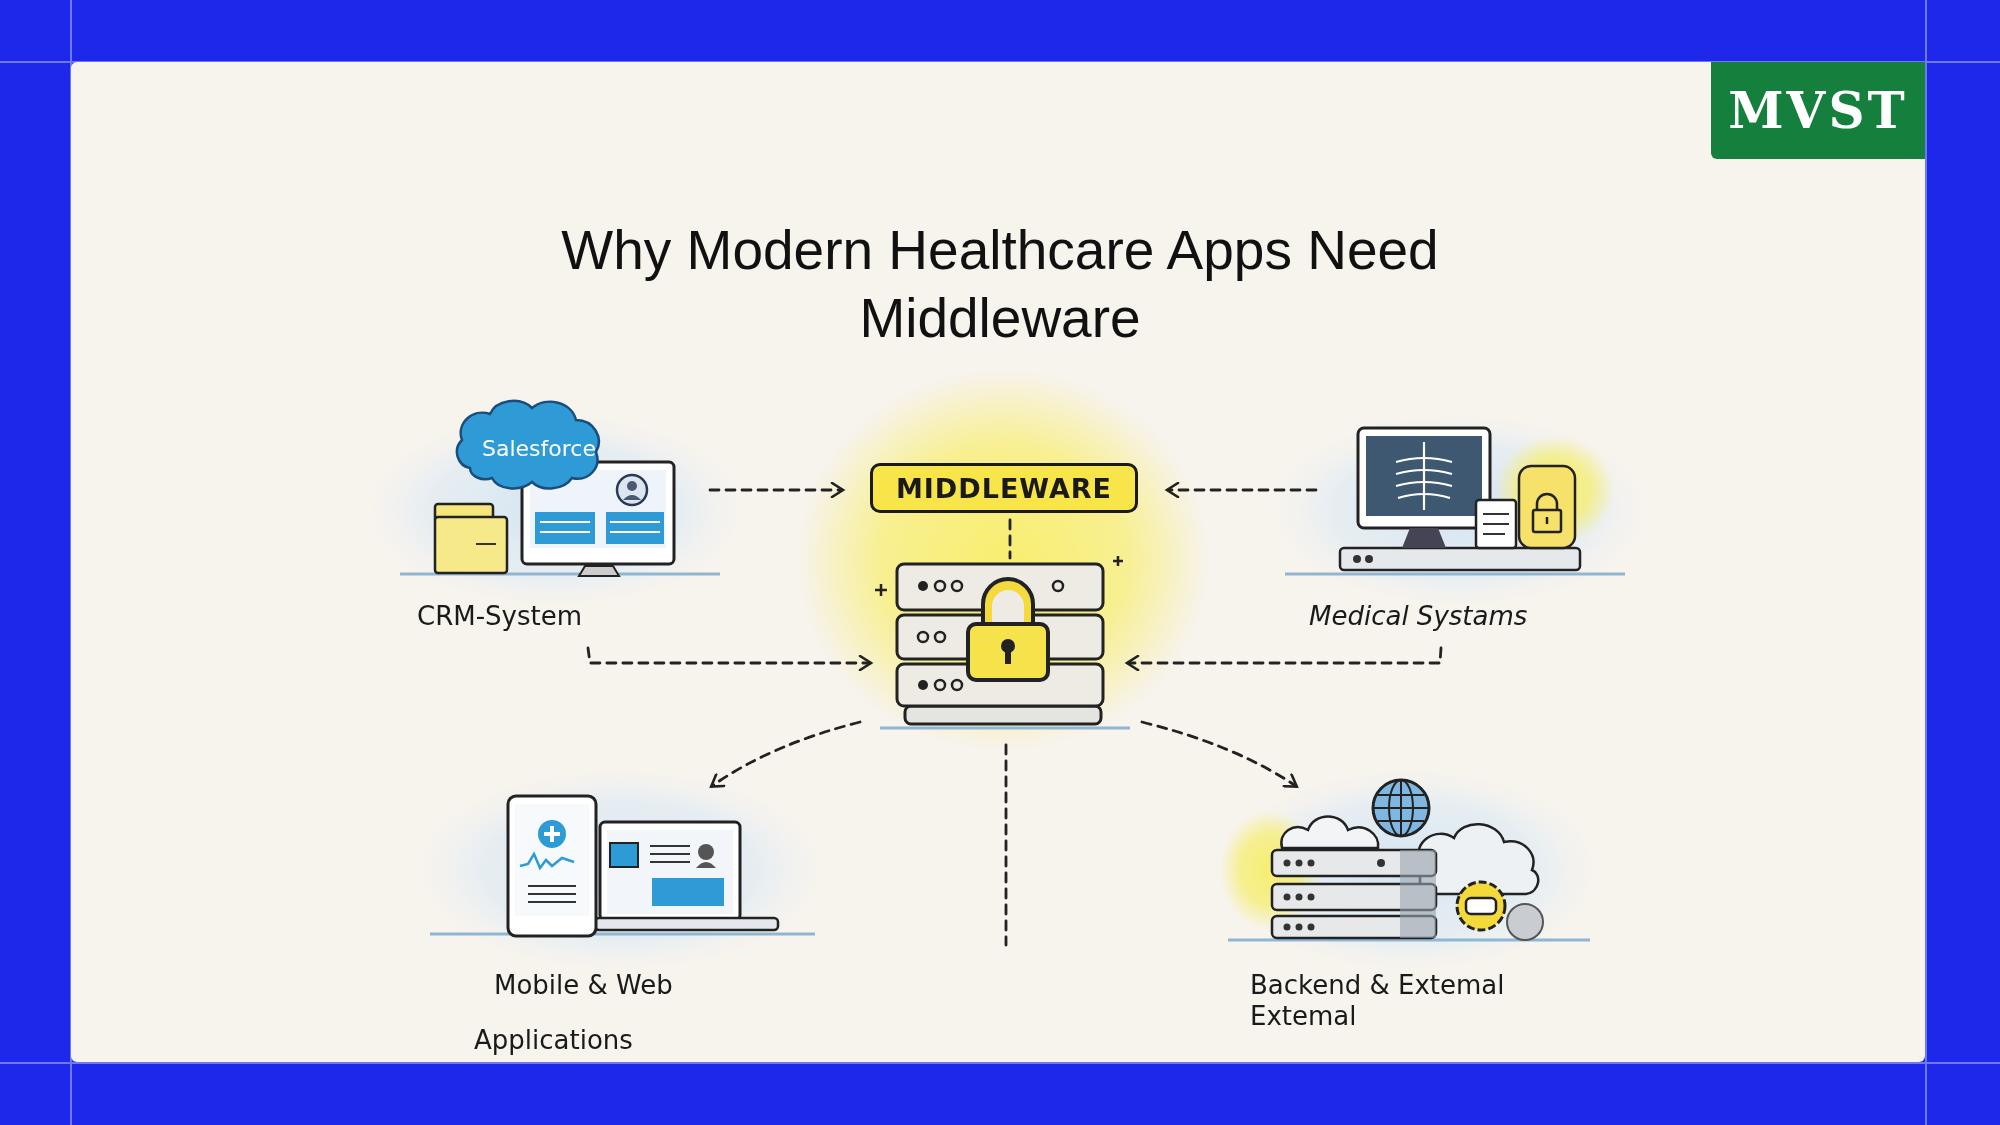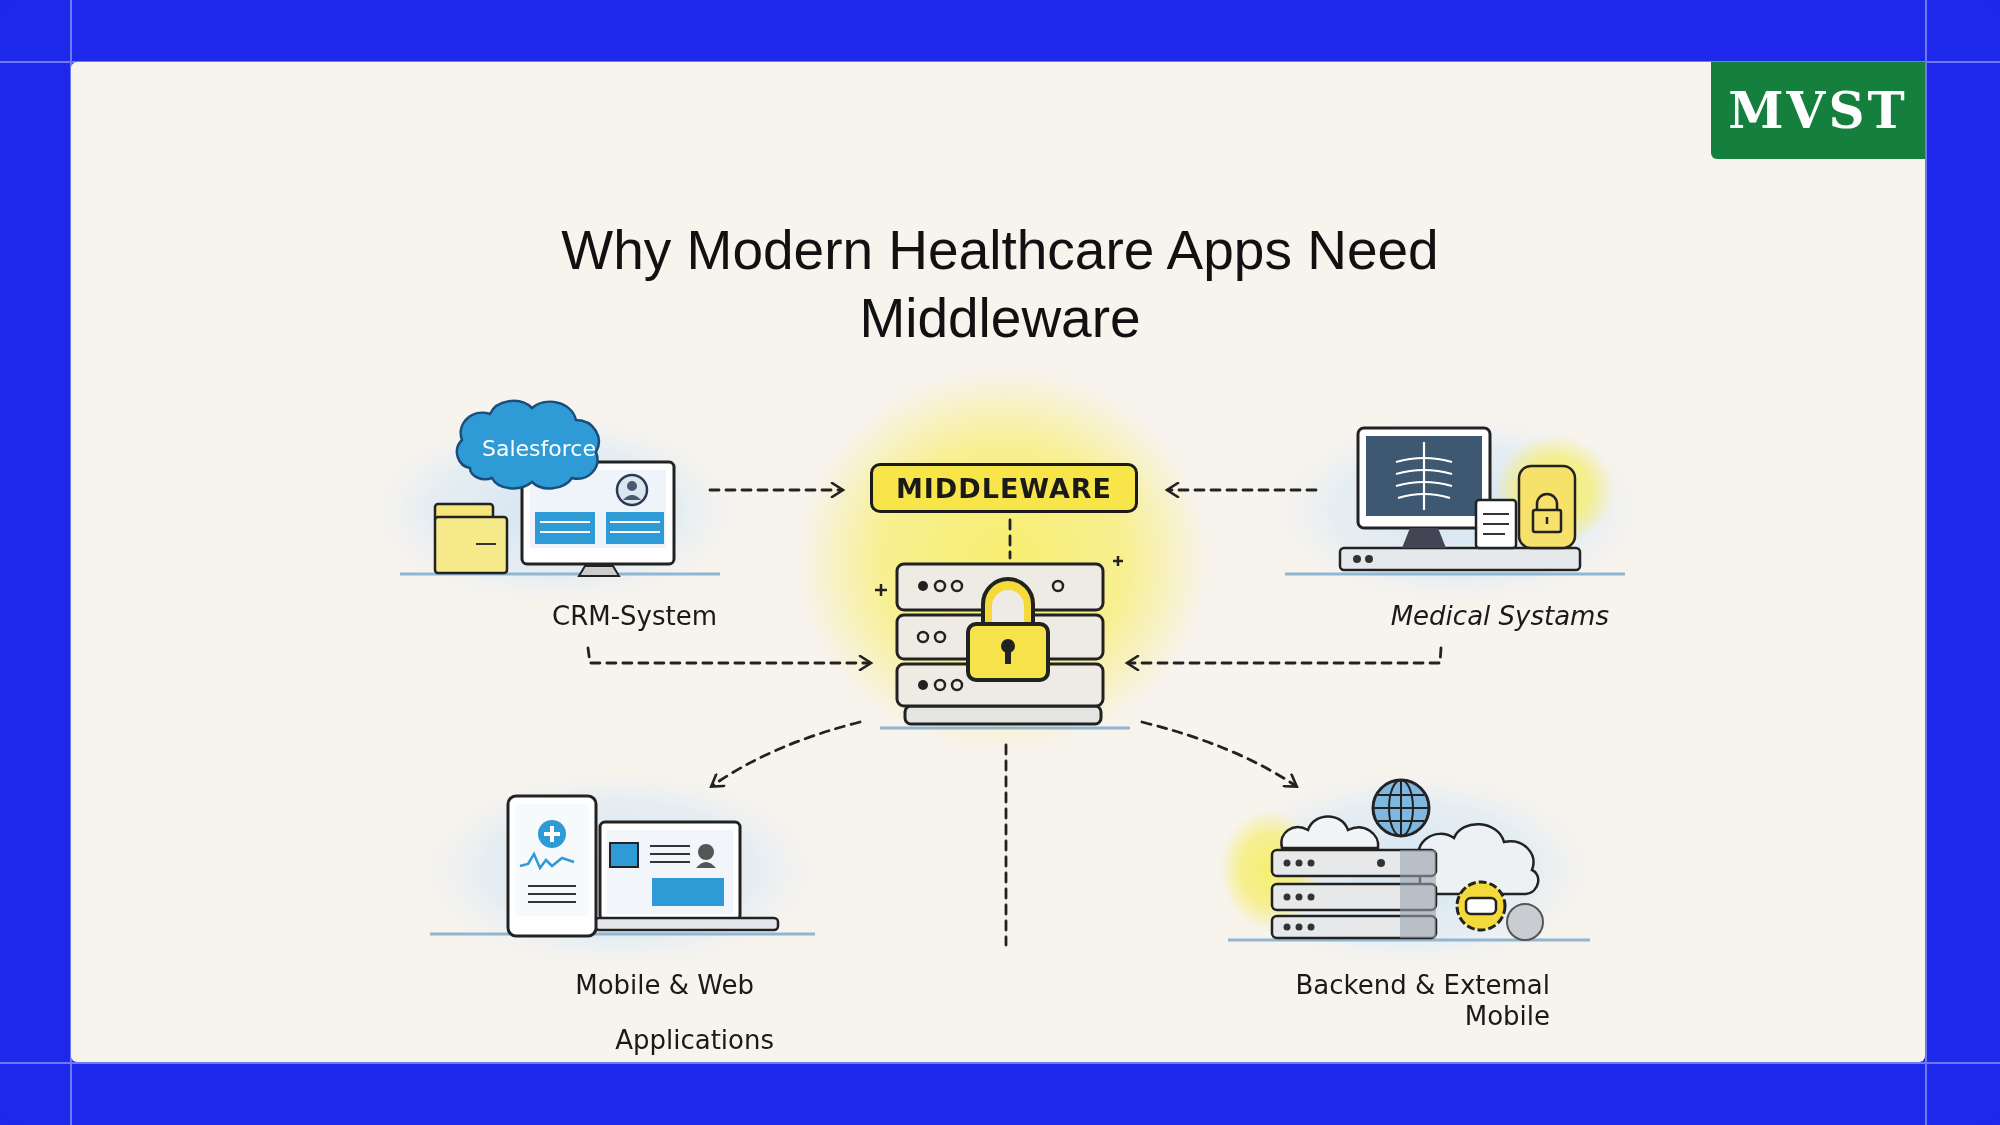--- a/index.html
+++ b/index.html
@@ -3,21 +3,21 @@
 <meta charset="utf-8">
 <style>
   html, body { margin:0; padding:0; }
   body { width:2000px; height:1125px; position:relative; overflow:hidden; background:#1E28EA; font-family:"DejaVu Sans", sans-serif; }
   .frame { position:absolute; inset:0; border-radius:18px; background:#1E28EA; }
   .gridline-v { position:absolute; top:0; bottom:0; width:1.5px; background:#6E78F2; }
   .gridline-h { position:absolute; left:0; right:0; height:1.5px; background:#6E78F2; }
   .panel { position:absolute; left:71px; top:62px; width:1854px; height:1000px; background:#F7F3ED; border-radius:6px; }
   .badge { position:absolute; left:1711px; top:62px; width:214px; height:97px; background:#15803d; border-radius:0 0 0 6px; display:flex; align-items:center; justify-content:center; color:#fff; font-family:"DejaVu Serif", serif; font-weight:bold; font-size:50px; letter-spacing:3px; }
   .title { position:absolute; left:0; width:2000px; text-align:center; color:#111; font-family:"Liberation Sans", sans-serif; font-size:55px; line-height:68px; }
-  .lbl { position:absolute; text-align:right; color:#1a1a1a; font-family:"DejaVu Sans", sans-serif; font-size:26px; line-height:31px; }
+  .lbl { position:absolute; text-align:left; color:#1a1a1a; font-family:"DejaVu Sans", sans-serif; font-size:26px; line-height:31px; }
   svg.art { position:absolute; left:0; top:0; }
   .mw-label { position:absolute; left:870px; top:463px; width:268px; height:50px; background:#F7E54A; border:3px solid #1a1a1a; border-radius:10px; box-sizing:border-box; display:flex; align-items:center; justify-content:center; font-family:"DejaVu Sans", sans-serif; font-weight:bold; font-size:27px; letter-spacing:1px; color:#1a1a1a; }
   .sf-text { position:absolute; left:470px; top:436px; width:138px; text-align:center; color:#fff; font-family:"DejaVu Sans", sans-serif; font-weight:normal; font-size:22px; }
 </style>
 </head>
 <body>
 
 <div class="frame"></div>
 <div class="gridline-v" style="left:70px"></div>
 <div class="gridline-v" style="left:1925px"></div>
@@ -196,16 +196,16 @@
     <path d="M1142 722 Q1235 745 1296 786" marker-end="url(#ah)"></path>
     <path d="M1006 745 L1006 945"></path>
   </g>
 </svg>
 
 <div class="sf-text">Salesforce</div>
 <div class="mw-label">MIDDLEWARE</div>
 
 <div class="lbl" style="left:417px; top:601px; width:300px;">CRM-System</div>
 <div class="lbl" style="left:1309px; top:601px; width:300px;font-style:italic;">Medical Systams</div>
-<div class="lbl" style="left:454px; top:970px; width:300px;">Mobile &amp; Web</div>
+<div class="lbl" style="left:494px; top:970px; width:300px;">Mobile &amp; Web</div>
 <div class="lbl" style="left:474px; top:1025px; width:300px;">Applications</div>
 <div class="lbl" style="left:1250px; top:970px; width:300px;">Backend &amp; Extemal</div>
-<div class="lbl" style="left:1250px; top:1001px; width:300px;">Mobile</div>
+<div class="lbl" style="left:1250px; top:1001px; width:300px;">Extemal</div>
 
 </body></html>

